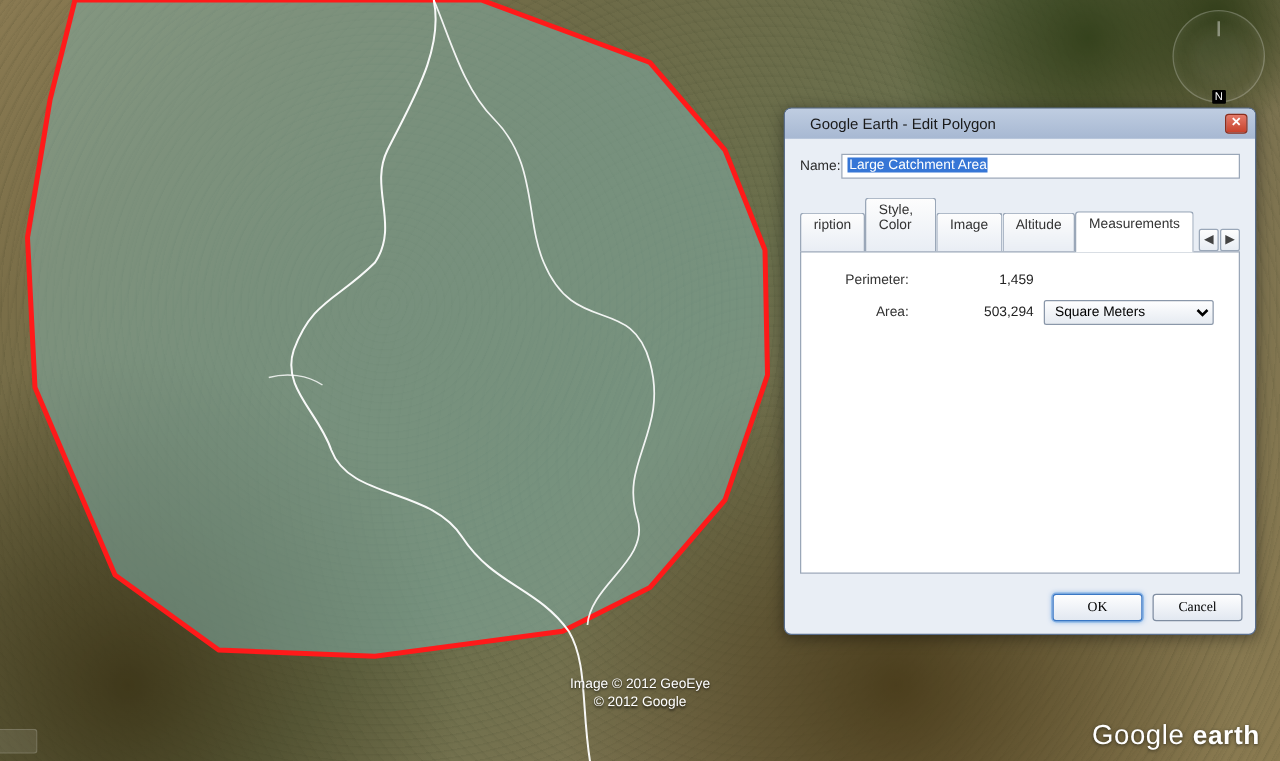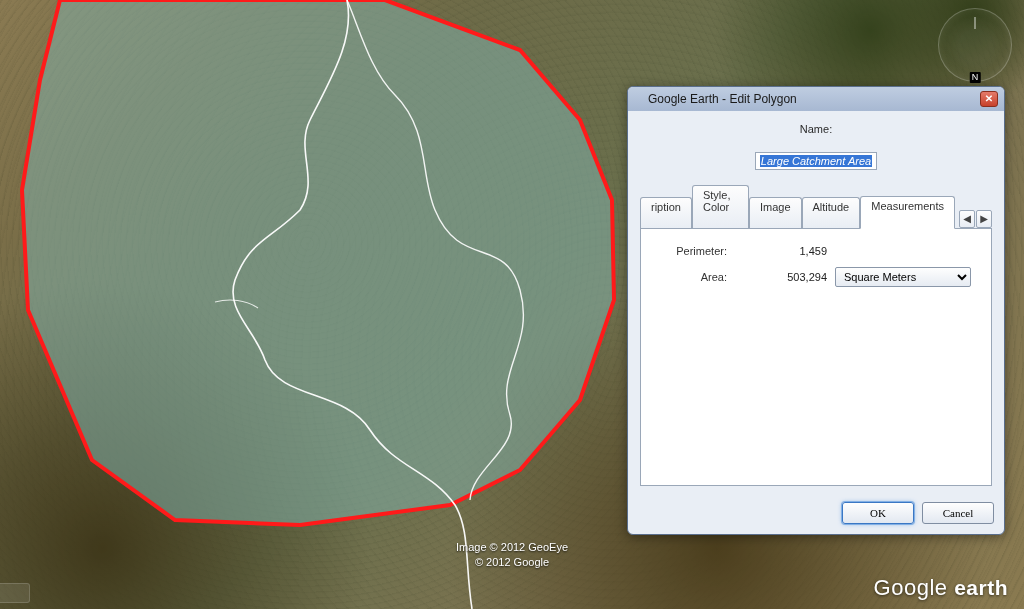--- a/index.html
+++ b/index.html
@@ -68,27 +68,27 @@
   .close {
     width:18px; height:16px; border-radius:3px;
     background: linear-gradient(#e47a6a, #c7412b);
     border:1px solid #8a2e1e;
     display:flex; align-items:center; justify-content:center;
     color:#fff; font:bold 10px/1 Arial; cursor:pointer;
   }
 
   .body { padding:12px 12px 8px; }
 
-  .name-row { display:flex; align-items:center; gap:17px; margin-bottom:14px;flex-direction:column; }
+  .name-row { display:flex; align-items:center; gap:1px; margin-bottom:14px; }
   .name-row label { font-size:11px; color:#2a2a2a; }
   .name-input {
     flex:1; border:1px solid #9aa7b8; padding:2px 4px; font-size:11px;
     background:#fff; height:20px;
   }
-  .name-input .sel { background:#3676d6; color:#fff; padding:0 1px;font-style:italic; }
+  .name-input .sel { background:#3676d6; color:#fff; padding:0 1px; }
 
   
   .tabs-wrap { position:relative; }
   .tabs {
     display:flex; align-items:flex-end; gap:0; font-size:11px; color:#333;
     padding-left:0px;
   }
   .tab {
     border:1px solid #9aa7b8; border-bottom:none;
     background:linear-gradient(#fdfdfd,#e8edf4);

